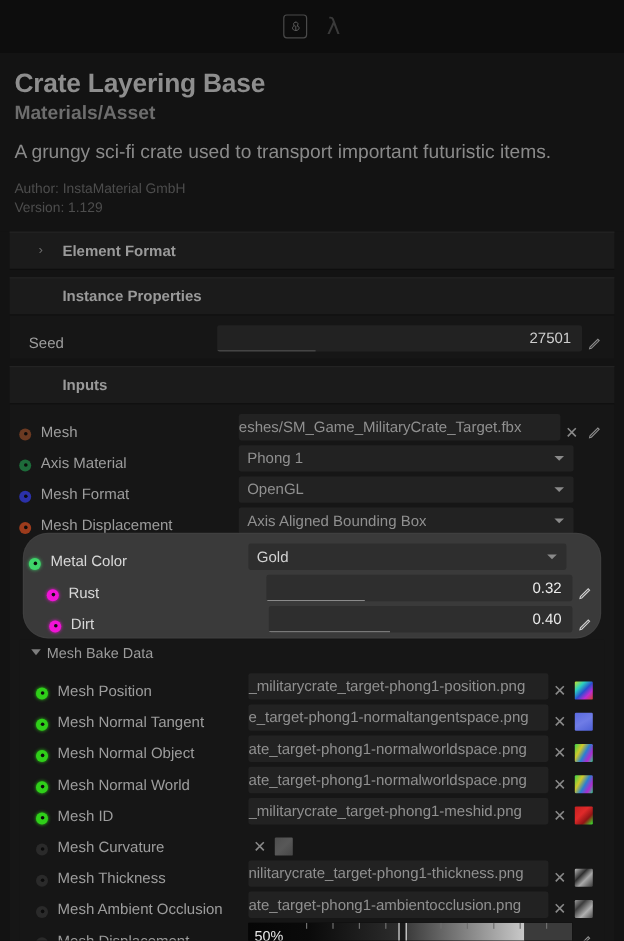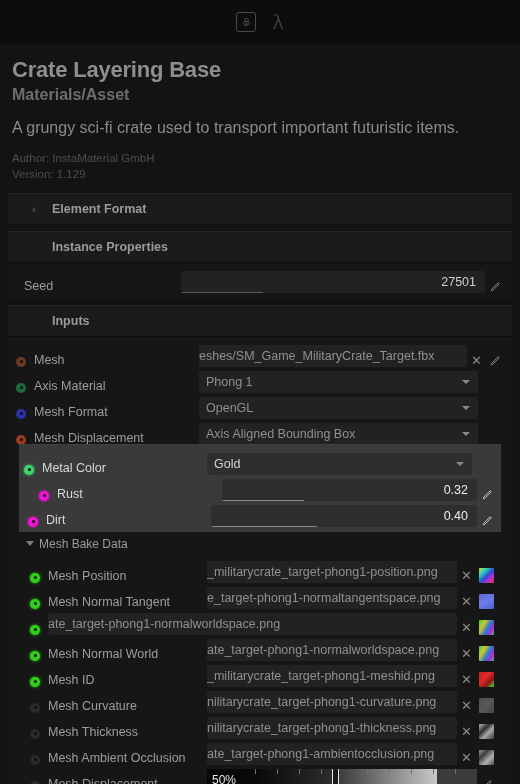--- a/index.html
+++ b/index.html
@@ -220,21 +220,21 @@
     flex: 0 0 15px;
     border-radius: 1px;
     background-size: 100% 100%;
   }
 
   
   .highlight-card {
     position: relative;
     margin: 0 12px;
     background: #3a3a3a;
-    border-radius: 0;
+    border-radius: 20px;
     padding: 4px 0;
     z-index: 3;
     box-shadow: 0 0 0 1px #3f3f3f;
   }
   .highlight-card .field { background: #2e2e2e; }
   .highlight-card .prow-label { color: #d8d8d8; }
   .highlight-card .field-text { color: #d2d2d2; }
   .highlight-card .field-num { color: #ececec; }
   .highlight-card .slider-fill { background: #8a8a8a; }
   .highlight-card .prow { height: 26px; }
@@ -433,21 +433,21 @@
           <span class="slider-fill" style="width:32%"></span>
           <span class="field-num">0.32</span>
         </span>
         <span class="trailing" style="padding-right:6px">
           <svg class="pencil" viewBox="0 0 14 14">
             <path d="M2.5 11.5l1.6-.4 7-7-1.2-1.2-7 7z" fill="none" stroke="#cfcfcf" stroke-width="1"></path>
           </svg>
         </span>
       </div>
 
-      <div class="prow" style="padding-left:8px">
+      <div class="prow" style="padding-left:21px">
         <span class="dot" style="background:#f013d6;box-shadow:0 0 3px #f013d6"></span>
         <span class="prow-label" style="width:165px">Dirt</span>
         <span class="field">
           <span class="slider-fill" style="width:40%"></span>
           <span class="field-num">0.40</span>
         </span>
         <span class="trailing" style="padding-right:6px">
           <svg class="pencil" viewBox="0 0 14 14">
             <path d="M2.5 11.5l1.6-.4 7-7-1.2-1.2-7 7z" fill="none" stroke="#cfcfcf" stroke-width="1"></path>
           </svg>
@@ -482,20 +482,21 @@
           <span class="field-text rtl">e_target-phong1-normaltangentspace.png</span>
         </span>
         <span class="trailing">
           <span class="x-btn">✕</span>
           <span class="swatch" style="background-image:linear-gradient(150deg,#5a6ae0,#6f7ce6 50%,#4d5fd6)"></span>
         </span>
       </div>
 
       <div class="prow">
         <span class="dot" style="background:#2fcf19;box-shadow:0 0 3px #2fcf19"></span>
+        <span class="prow-label">Mesh Normal Object</span>
         <span class="field">
           <span class="field-text rtl">ate_target-phong1-normalworldspace.png</span>
         </span>
         <span class="trailing">
           <span class="x-btn">✕</span>
           <span class="swatch" style="background-image:linear-gradient(120deg,#3ad04a,#d0c72a 30%,#2a7fd0 55%,#b02ad0 78%,#2ad07f)"></span>
         </span>
       </div>
 
       <div class="prow">
@@ -518,23 +519,20 @@
         </span>
         <span class="trailing">
           <span class="x-btn">✕</span>
           <span class="swatch" style="background-image:linear-gradient(135deg,#c42020,#e02a2a 40%,#8f1515 70%,#3fd02a 95%)"></span>
         </span>
       </div>
 
       <div class="prow">
         <span class="dot" style="background:#2a2a2a"></span>
         <span class="prow-label">Mesh Curvature</span>
-        <span class="field">
-          <span class="field-text rtl">nilitarycrate_target-phong1-curvature.png</span>
-        </span>
         <span class="trailing">
           <span class="x-btn">✕</span>
           <span class="swatch" style="background-image:linear-gradient(135deg,#4e4e4e,#585858 50%,#464646)"></span>
         </span>
       </div>
 
       <div class="prow">
         <span class="dot" style="background:#2a2a2a"></span>
         <span class="prow-label">Mesh Thickness</span>
         <span class="field">

